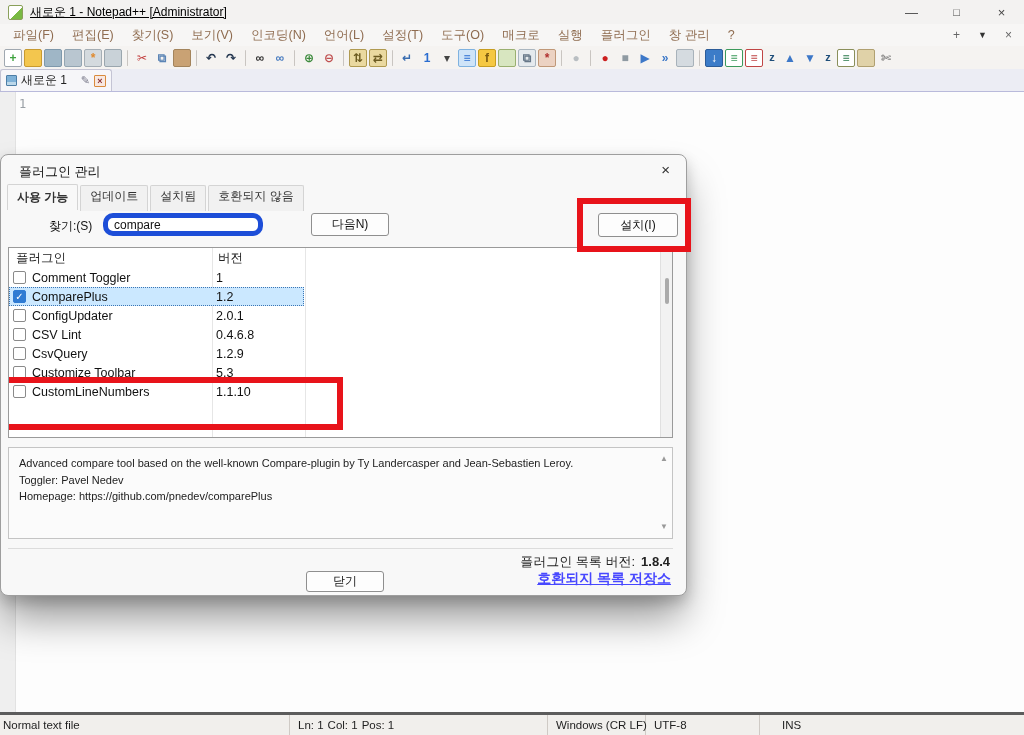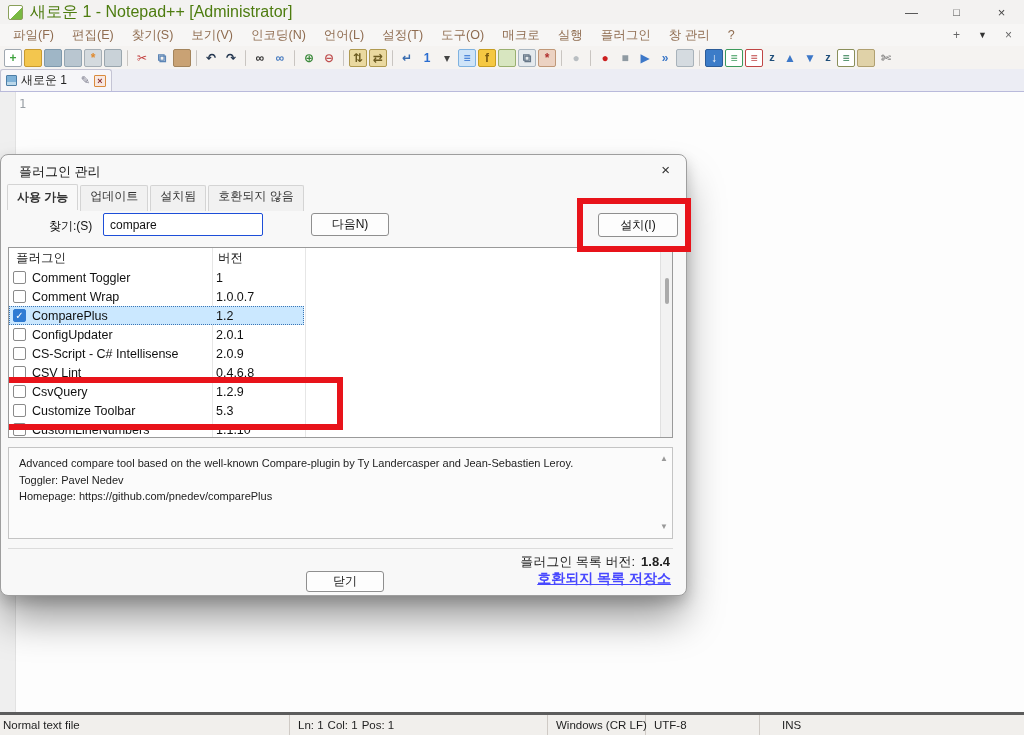--- a/index.html
+++ b/index.html
@@ -4,21 +4,21 @@
 <style>
   * { margin:0; padding:0; box-sizing:border-box; }
   html,body { width:1024px; height:735px; overflow:hidden;
     font-family:"Liberation Sans","DejaVu Sans",sans-serif; background:#fff; }
   .window { position:relative; width:1024px; height:735px; background:#fff; }
 
   
   .titlebar { height:24px; background:#f3f2f1; display:flex; align-items:center; padding-left:8px; }
   .app-icon { width:15px; height:15px; margin-right:7px; border:1px solid #8aa05a;
     background:linear-gradient(135deg,#ffffff 55%,#79b943 55%); border-radius:2px; }
-  .title-text { font-size:16px; color:#4d7c0f; }
+  .title-text { font-size:12px; color:#000000;text-decoration:underline; }
   .win-controls { margin-left:auto; display:flex; height:100%; }
   .win-btn { width:45px; display:flex; align-items:center; justify-content:center;
     font-size:13px; color:#444; }
   .maxi { font-size:11px; }
 
   
   .menubar { height:22px; background:#f7f6f5; display:flex; align-items:center; padding-left:4px; font-size:12.5px; }
   .menu-item { padding:2px 9px; color:#8f6c50; white-space:nowrap; }
 
   
@@ -66,21 +66,21 @@
   .dlg-title { position:absolute; left:18px; top:8px; font-size:13px; color:#111; }
   .dlg-close { position:absolute; right:16px; top:6px; font-size:15px; color:#333; }
 
   .dlg-tabs { position:absolute; left:6px; top:30px; display:flex; gap:2px; font-size:12px; }
   .dlg-tab { padding:2px 9px 4px; background:#f1f1f1; border:1px solid #d4d4d4; border-bottom:none; color:#333;
     border-radius:2px 2px 0 0; }
   .dlg-tab.active { background:#f8f8f8; font-weight:bold; position:relative; top:-1px; padding-top:4px; }
 
   .search-label { position:absolute; left:248px; top:63px; font-size:12px; color:#111; }
   .search-input { position:absolute; left:102px; top:58px; width:160px; height:23px; background:#fff;
-    border:1px solid #1d4ed8; border-radius:2px; font-size:12px; padding:0 6px;
+    border:5px solid #1d4ed8; border-radius:10px; font-size:12px; padding:0 6px;
     font-family:"Liberation Sans",sans-serif; color:#111; }
   .btn { background:#fdfdfd; border:1px solid #8f8f8f; border-radius:3px; font-size:12px; color:#111;
     display:flex; align-items:center; justify-content:center;
     font-family:"Liberation Sans",sans-serif; }
   .next-btn { position:absolute; left:310px; top:58px; width:78px; height:23px; }
   .install-btn { position:absolute; left:597px; top:58px; width:80px; height:24px; }
 
   .annot { position:absolute; border:6px solid var(--annot,#e8131a); z-index:30; }
   .annot-install { left:576px; top:43px; width:114px; height:54px; }
   .annot-row { left:-13px; top:129px; width:347px; height:53px; }
@@ -247,43 +247,33 @@
           <span class="lh-ver">버전</span>
         </div>
         <div>
 
             <div class="lrow">
               <span class="cb"></span>
               <span class="pname">Comment Toggler</span>
               <span class="pver">1</span>
             </div>
 
-            <div class="lrow">
-              <span class="cb"></span>
-              <span class="pname">Comment Wrap</span>
-              <span class="pver">1.0.0.7</span>
-            </div>
 
             <div class="lrow selected">
               <span class="cb checked"></span>
               <span class="pname">ComparePlus</span>
               <span class="pver">1.2</span>
             </div>
 
             <div class="lrow">
               <span class="cb"></span>
               <span class="pname">ConfigUpdater</span>
               <span class="pver">2.0.1</span>
             </div>
 
-            <div class="lrow">
-              <span class="cb"></span>
-              <span class="pname">CS-Script - C# Intellisense</span>
-              <span class="pver">2.0.9</span>
-            </div>
 
             <div class="lrow">
               <span class="cb"></span>
               <span class="pname">CSV Lint</span>
               <span class="pver">0.4.6.8</span>
             </div>
 
             <div class="lrow">
               <span class="cb"></span>
               <span class="pname">CsvQuery</span>

